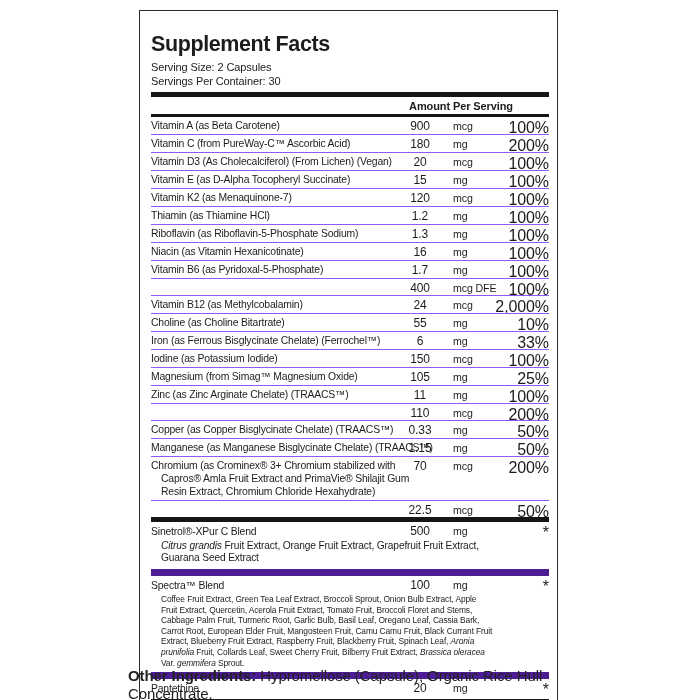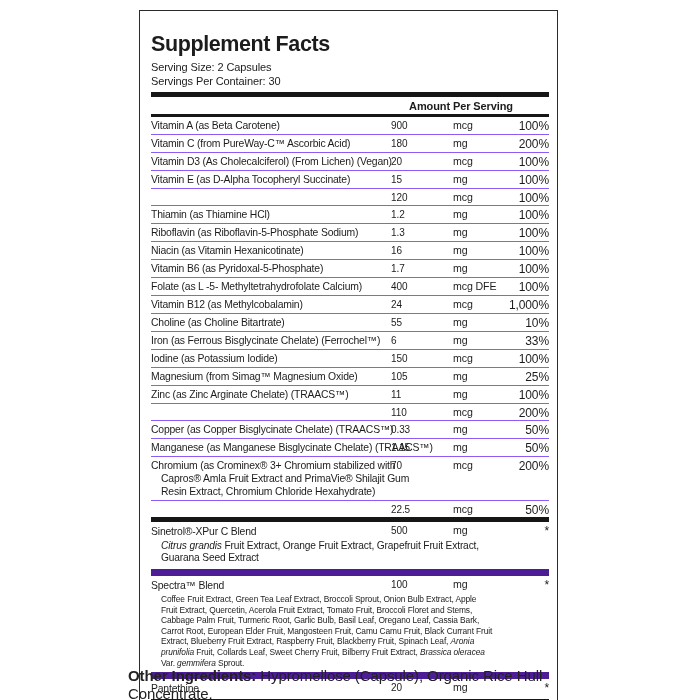--- a/index.html
+++ b/index.html
@@ -59,37 +59,37 @@
   .row-amt {
     position: absolute;
     left: 240px;
     top: 2px;
     display: flex;
     align-items: baseline;
   }
   .row-amt .num {
     display: inline-block;
     width: 58px;
-    text-align: left;
-    font-size: 10px;
+    text-align: center;
+    font-size: 12px;
     letter-spacing: -0.1px;
   }
   .row-amt .unit {
     margin-left: 4px;
     font-size: 10.6px;
     letter-spacing: -0.1px;
     white-space: nowrap;
   }
   .row-dv {
     position: absolute;
     right: 0;
     top: 2px;
     width: 72px;
     text-align: right;
-    font-size: 12px;
+    font-size: 16px;
     letter-spacing: -0.1px;
   }
   .blends .blend { border-top: 7px solid #4c1d95; }
   .blends div.blend:nth-of-type(1) { border-top: none; }
   .blend { position: relative; padding: 3px 0 4px 0; }
   .blend .row-name { width: 240px; }
   .blend-desc {
     margin-top: 2px;
     margin-left: 10px;
     width: 330px;
@@ -166,20 +166,21 @@
       <div class="row">
         <div class="row-name">Vitamin E (as D-Alpha Tocopheryl Succinate)</div>
         <div class="row-amt">
           <span class="num">15</span>
           <span class="unit">mg</span>
         </div>
         <div class="row-dv">100%</div>
       </div>
 
       <div class="row">
+        <div class="row-name">Vitamin K2 (as Menaquinone-7)</div>
         <div class="row-amt">
           <span class="num">120</span>
           <span class="unit">mcg</span>
         </div>
         <div class="row-dv">100%</div>
       </div>
 
       <div class="row">
         <div class="row-name">Thiamin (as Thiamine HCl)</div>
         <div class="row-amt">
@@ -210,35 +211,34 @@
       <div class="row">
         <div class="row-name">Vitamin B6 (as Pyridoxal-5-Phosphate)</div>
         <div class="row-amt">
           <span class="num">1.7</span>
           <span class="unit">mg</span>
         </div>
         <div class="row-dv">100%</div>
       </div>
 
       <div class="row">
-        <div class="row-name">Folate (as L -5- Methyltetrahydrofolate Calcium)</div>
         <div class="row-amt">
           <span class="num">400</span>
           <span class="unit">mcg DFE</span>
         </div>
         <div class="row-dv">100%</div>
       </div>
 
       <div class="row">
         <div class="row-name">Vitamin B12 (as Methylcobalamin)</div>
         <div class="row-amt">
           <span class="num">24</span>
           <span class="unit">mcg</span>
         </div>
-        <div class="row-dv">1,000%</div>
+        <div class="row-dv">2,000%</div>
       </div>
 
       <div class="row">
         <div class="row-name">Choline (as Choline Bitartrate)</div>
         <div class="row-amt">
           <span class="num">55</span>
           <span class="unit">mg</span>
         </div>
         <div class="row-dv">10%</div>
       </div>

